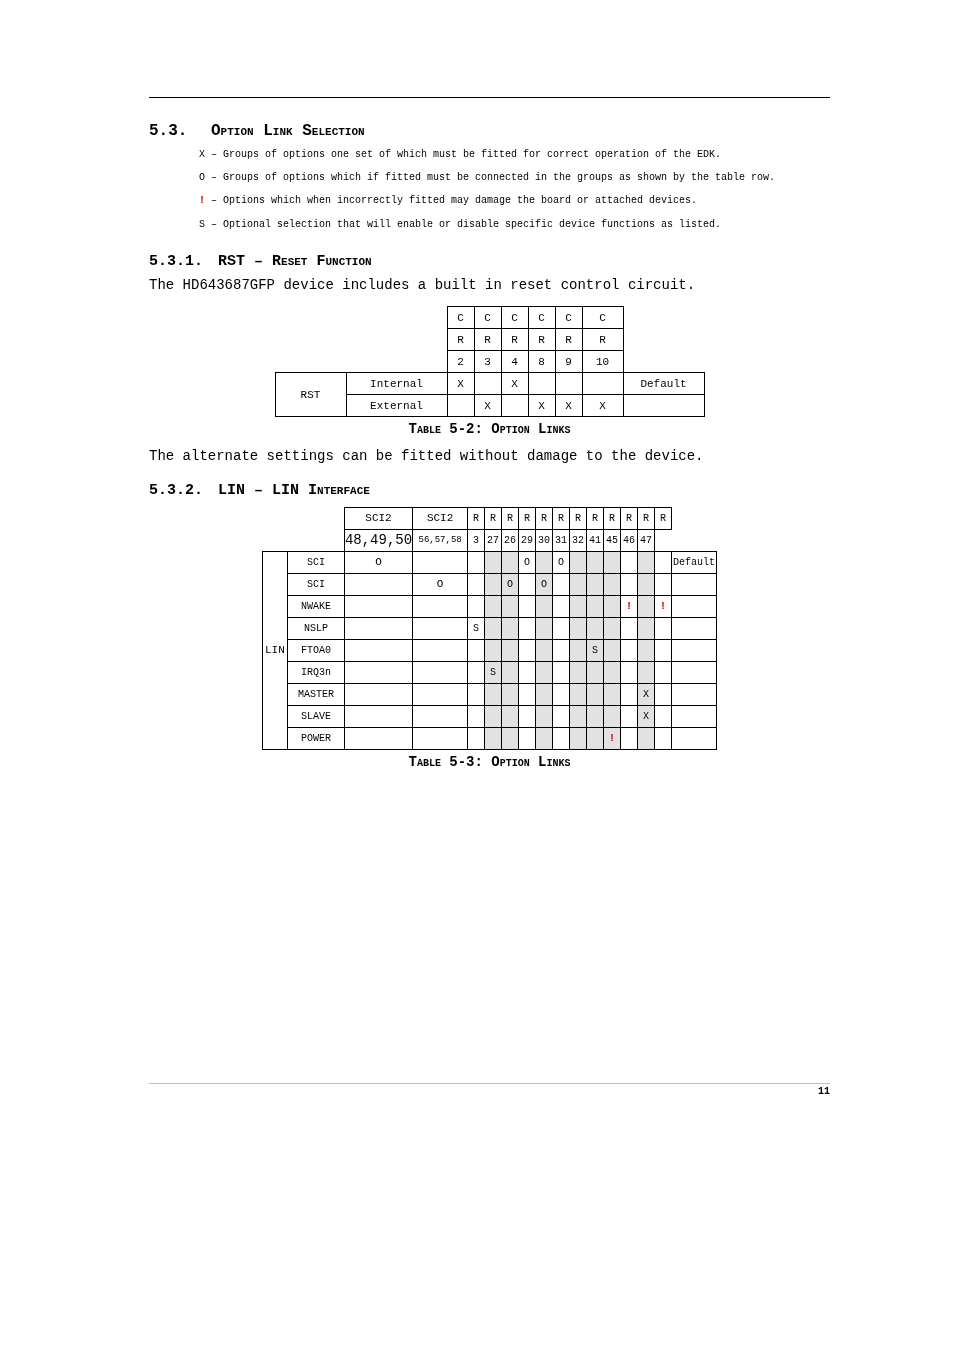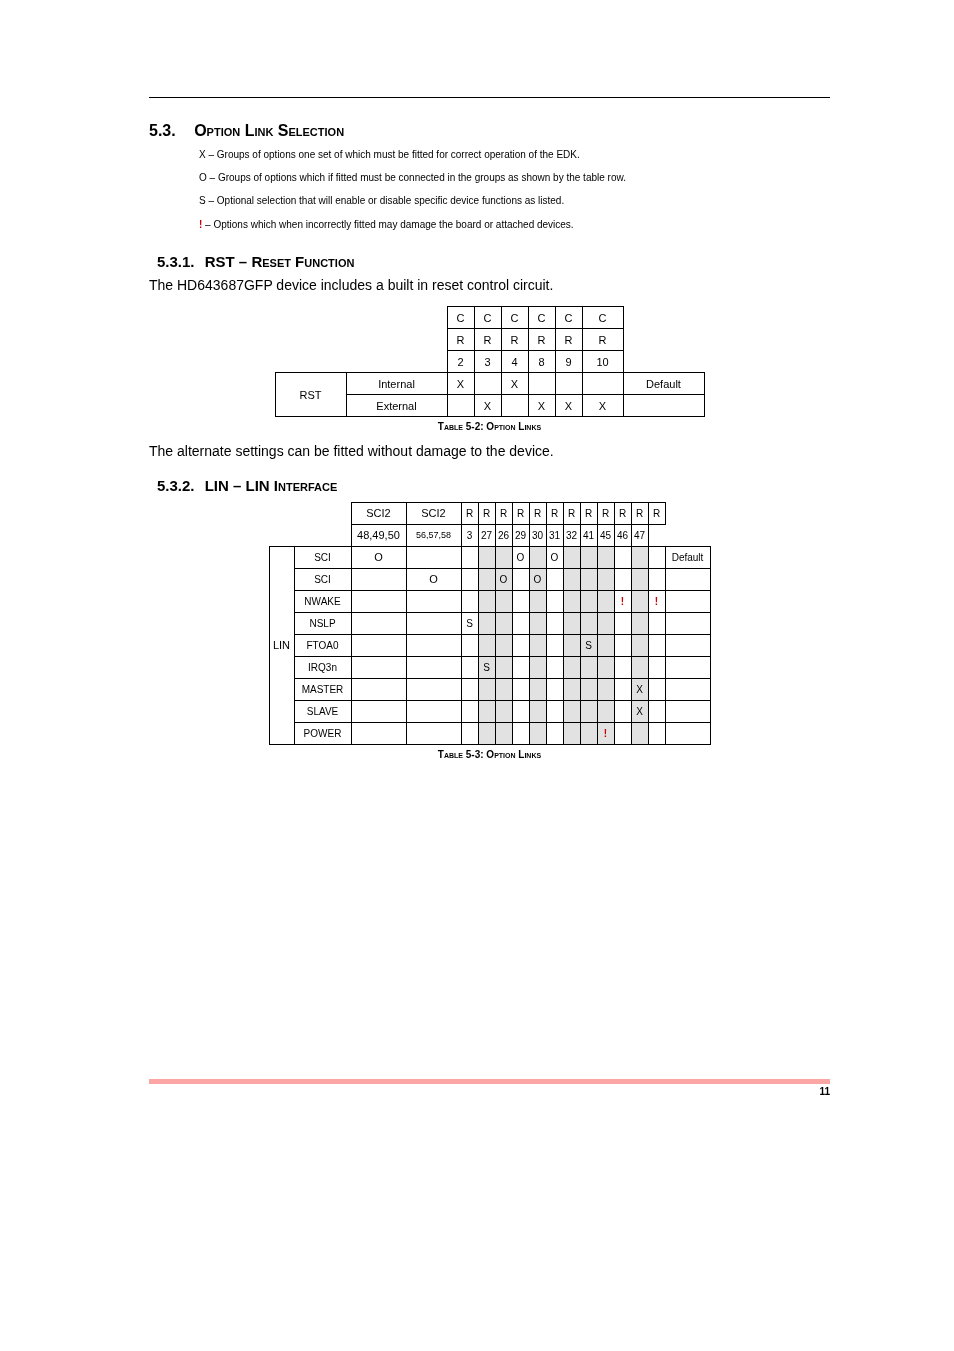--- a/index.html
+++ b/index.html
@@ -1,34 +1,34 @@
 <!DOCTYPE html>
 <html><head>
 <meta charset="utf-8">
 <style>
   html,body{margin:0;padding:0;background:#fff;}
   .page{
     width:954px;height:1157px;
     box-sizing:border-box;
     padding:97px 124px 0 149px;
-    font-family:Liberation Sans, sans-serif;
+    font-family:Liberation Mono, monospace;
     color:#000;
     position:relative;
   }
   .rule-top{border-top:1px solid #000;margin-bottom:24px;}
   h2{font-size:16px;font-weight:bold;margin:0 0 8px 0;}
   h2 .hnum{display:inline-block;margin-right:14px;}
   .smallcaps{font-variant:small-caps;}
   p.body{font-size:14px;line-height:1.32;margin:0 0 12px 0;text-align:justify;}
   .keylist{margin:4px 0 22px 50px;}
   .keylist .row{font-size:10px;line-height:1.32;margin-bottom:10px;}
   .danger{color:#cc0000;font-weight:bold;}
   h3{font-size:15px;font-weight:bold;margin:16px 0 6px 0;}
-  h3 .hnum{display:inline-block;margin-right:6px;margin-left:8px;}
-  .caption{font-size:10px;font-weight:bold;font-variant:small-caps;text-align:center;margin:4px 0 10px 0;}
+  h3 .hnum{display:inline-block;margin-right:6px;}
+  .caption{font-size:14px;font-weight:bold;font-variant:small-caps;text-align:center;margin:4px 0 10px 0;}
 
   
   table{border-collapse:collapse;}
   td,th{border:1px solid #000;font-size:11px;text-align:center;padding:0;}
   .t52{margin:8px auto 0 auto;}
   .t52 td{height:21px;}
   .t52 .hcell{width:26px;}
   .t52 .wide{width:40px;}
   .t52 .spacer{border:none;}
   .t52 .rowlbl{width:70px;}
@@ -39,42 +39,42 @@
   .t53 td{height:21px;}
   .t53 .grp{width:24px;}
   .t53 .sci{width:54px;}
   .t53 .rcol{width:16px;font-size:10px;}
   .t53 .rowlbl{width:56px;font-size:10px;}
   .t53 .note{width:44px;font-size:10px;}
   .t53 .shade{background:#e2e2e2;}
 
   .footer{
     position:absolute;left:149px;right:124px;bottom:60px;
-    border-top:5px solid #fca5a5;
+    border-top:1px solid #fca5a5;
     font-size:10px;font-weight:bold;text-align:right;padding-top:2px;
   }
   .noborder{border:none!important;}
 </style>
 </head>
 <body>
 
 <div class="page">
   <div class="rule-top"></div>
 
   <h2>
     <span class="hnum">5.3.</span>
     <span class="smallcaps">Option Link Selection</span>
   </h2>
   <div class="keylist">
     <div class="row">X – Groups of options one set of which must be fitted for correct operation of the EDK.</div>
     <div class="row">O – Groups of options which if fitted must be connected in the groups as shown by the table row.</div>
-    <div class="row">S – Optional selection that will enable or disable specific device functions as listed.</div>
     <div class="row">
       <span class="danger">!</span><span> – Options which when incorrectly fitted may damage the board or attached devices.</span>
     </div>
+    <div class="row">S – Optional selection that will enable or disable specific device functions as listed.</div>
   </div>
 
   <h3>
     <span class="hnum">5.3.1.</span>
     <span class="smallcaps">RST – Reset Function</span>
   </h3>
   <p class="body">The HD643687GFP device includes a built in reset control circuit.</p>
 
   <table class="t52">
     <tbody>
@@ -155,21 +155,21 @@
       <td class="rcol">R</td>
       <td class="rcol">R</td>
       <td class="rcol">R</td>
       <td class="rcol">R</td>
       <td class="rcol">R</td>
       <td class="rcol">R</td>
       <td class="noborder"></td>
     </tr>
     <tr>
       <td class="noborder" colspan="2"></td>
-      <td class="sci" style="font-size:11px">48,49,50</td>
+      <td class="sci" style="font-size:14px">48,49,50</td>
       <td class="sci" style="font-size:9px">56,57,58</td>
       <td class="rcol">3</td>
       <td class="rcol">27</td>
       <td class="rcol">26</td>
       <td class="rcol">29</td>
       <td class="rcol">30</td>
       <td class="rcol">31</td>
       <td class="rcol">32</td>
       <td class="rcol">41</td>
       <td class="rcol">45</td>

